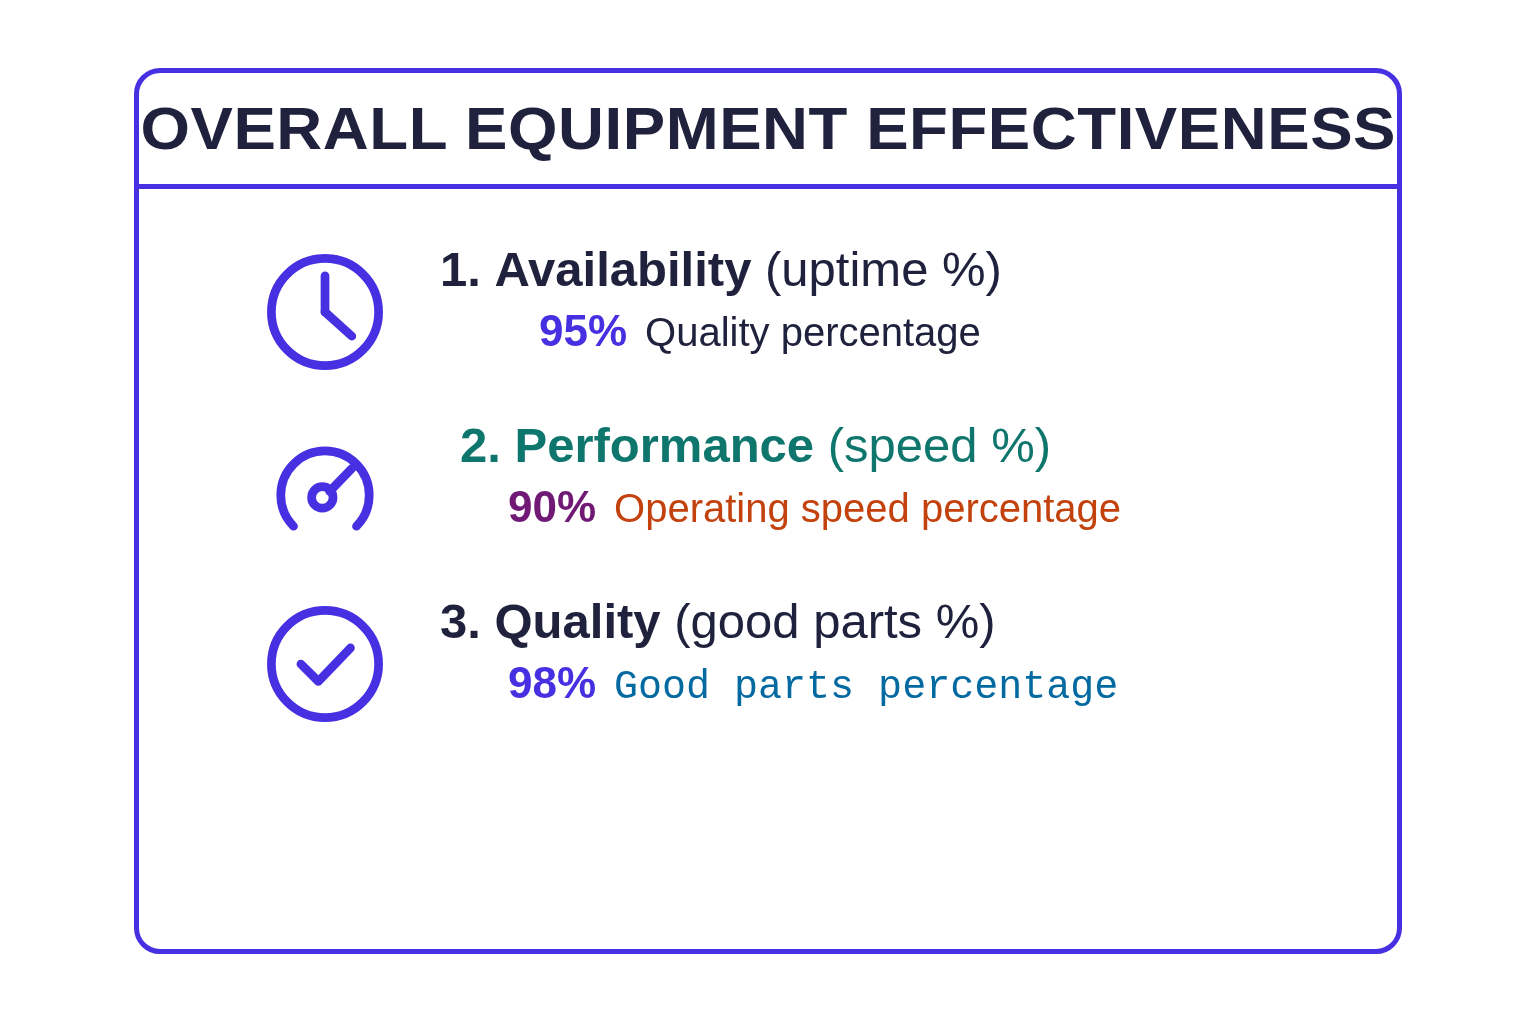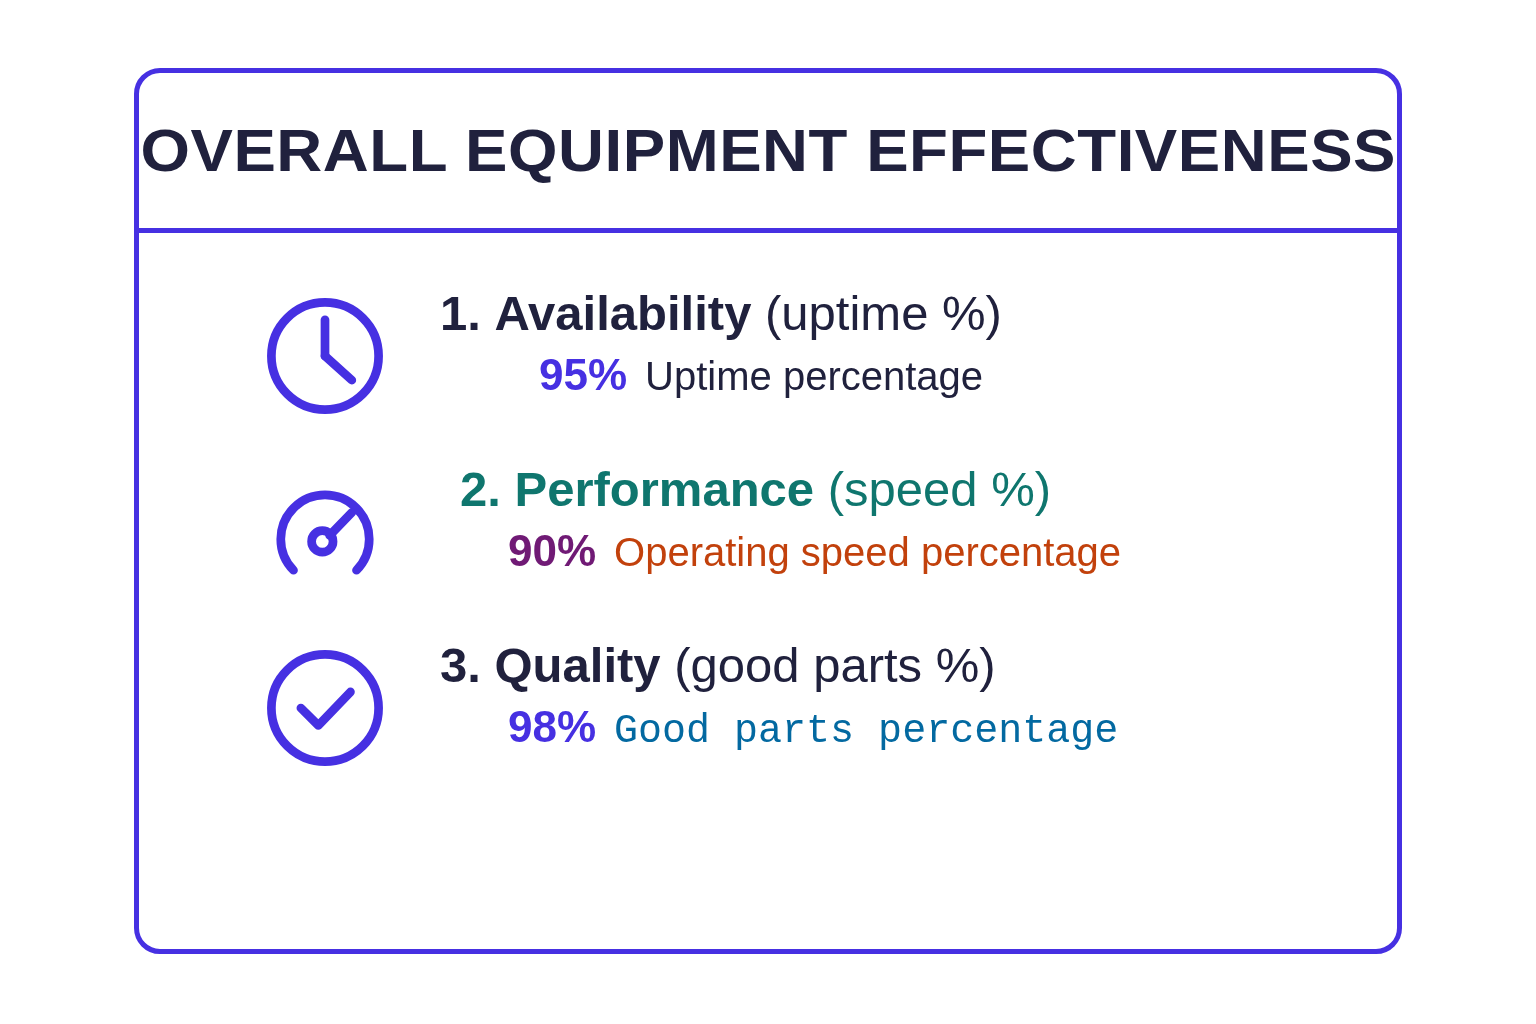--- a/index.html
+++ b/index.html
@@ -33,21 +33,21 @@
     box-sizing: border-box;
     border: 5px solid var(--accent, #4630e2);
     border-radius: 26px;
     background: #ffffff;
     display: flex;
     flex-direction: column;
   }
 
   
   .card-header {
-    height: 160px;
+    height: 116px;
     box-sizing: border-box;
     border-bottom: 5px solid var(--accent, #4630e2);
     display: flex;
     align-items: center;
     justify-content: center;
     padding: 8px 40px;
   }
   .card-title {
     font-family: "Liberation Sans Narrow", "Liberation Sans", sans-serif;
     font-weight: 700;
@@ -159,21 +159,21 @@
           </svg>
         </div>
         <div class="metric-text">
           <div class="metric-heading" style="color: rgb(32, 33, 61);">
             <span class="rank">1.</span>
             <span class="name">Availability</span>
             <span class="qualifier">(uptime %)</span>
           </div>
           <div class="metric-sub">
             <span class="metric-value" style="color: rgb(70, 48, 226); margin-left: 31px;">95%</span>
-            <span class="metric-desc" style="color: rgb(32, 33, 61);">Uptime percentage</span>
+            <span class="metric-desc" style="color: rgb(32, 33, 61);">Quality percentage</span>
           </div>
         </div>
       </div>
 
       <div class="metric-row">
         <div class="metric-icon">
           <svg viewBox="0 0 100 100" aria-hidden="true">
             <path d="M26.5 78.5 A33 33 0 1 1 73.5 78.5" fill="none" stroke="#4630e2" stroke-width="6.5" stroke-linecap="round"></path>
             <path d="M53.5 52.5 L70 35.5" fill="none" stroke="#4630e2" stroke-width="6.5" stroke-linecap="round"></path>
             <circle cx="48" cy="57" r="8" fill="none" stroke="#4630e2" stroke-width="6.5"></circle>

